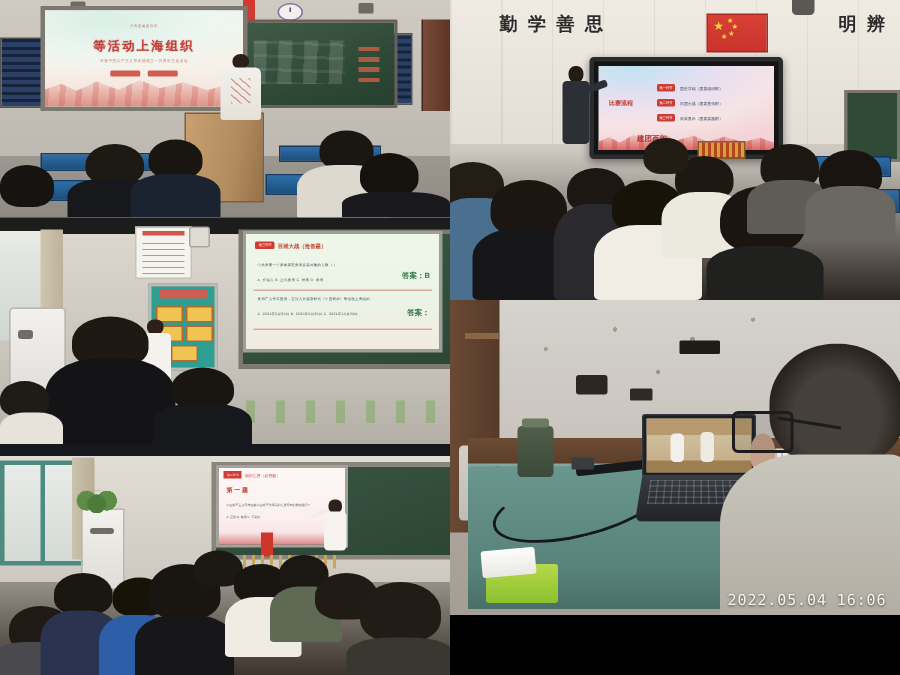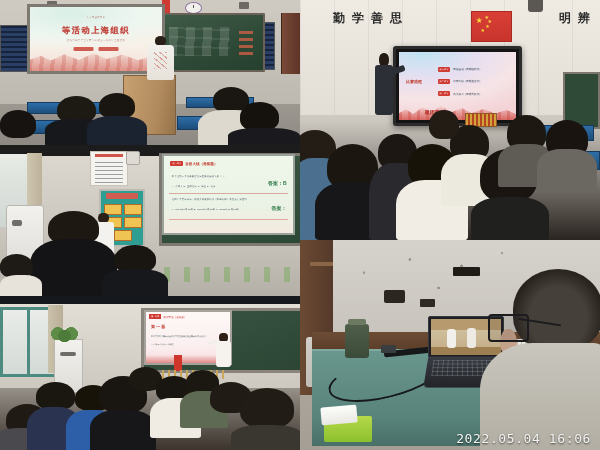--- a/index.html
+++ b/index.html
@@ -255,21 +255,21 @@
   .p5-person{position:absolute;right:-2%;top:14%;width:42%;height:88%;}
   .p5-hair{position:absolute;right:2%;top:0;width:72%;height:44%;
     background:radial-gradient(ellipse at 50% 60%,#46403a 0 45%,#2a241f 70%,#1b1713 100%);
     border-radius:50% 50% 42% 42%;}
   .p5-ear{position:absolute;left:16%;top:32%;width:13%;height:15%;background:#c6a189;border-radius:50%;}
   .p5-glass{position:absolute;left:6%;top:24%;width:30%;height:13%;
     border:2px solid #1c1c1e;border-radius:4px;background:rgba(40,40,44,.12);}
   .p5-glassarm{position:absolute;left:30%;top:28%;width:34%;height:2px;background:#1c1c1e;transform:rotate(9deg);}
   .p5-shoulder{position:absolute;left:0;top:40%;width:100%;height:60%;
     background:linear-gradient(#c9c6bd,#b1ada3);border-radius:42% 10% 0 0;}
-  .p5-time{position:absolute;right:3%;bottom:2%;font-size:13px;color:#f3f3f0;
+  .p5-time{position:absolute;right:3%;bottom:2%;font-size:10px;color:#f3f3f0;
     letter-spacing:.6px;font-family:"DejaVu Sans Mono",monospace;
     text-shadow:0 1px 2px rgba(0,0,0,.65);white-space:nowrap;}
 
   
   .crowd-head{position:absolute;border-radius:50% 50% 38% 38%;}
 </style>
 </head>
 <body>
 
 <div class="collage">
@@ -423,21 +423,21 @@
         <div class="torso-b" style="left:60%;top:62%;width:16%;height:24%;background:#5f6a54;"></div>
         <div class="crowd-head" style="left:70%;top:56%;width:14%;height:20%;background:#201b15;"></div>
         <div class="crowd-head" style="left:80%;top:60%;width:18%;height:26%;background:#221c16;"></div>
         <div class="torso-b" style="left:77%;top:84%;width:24%;height:18%;background:#3a3630;"></div>
       </div>
     </div>
   </div>
 
   <div class="col col-right">
 
-    <div class="cell" style="height:240px;">
+    <div class="cell" style="height:200px;">
       <div class="photo p4">
         <div class="p4-wall"></div>
         <div class="p4-slogan p4-slogan-l">勤学善思</div>
         <div class="p4-slogan p4-slogan-r">明辨</div>
         <div class="p4-flag">
           <span class="star s1">★</span>
             <span class="star s2">★</span>
           <span class="star s3">★</span>
             <span class="star s4">★</span>
             <span class="star s5">★</span>

